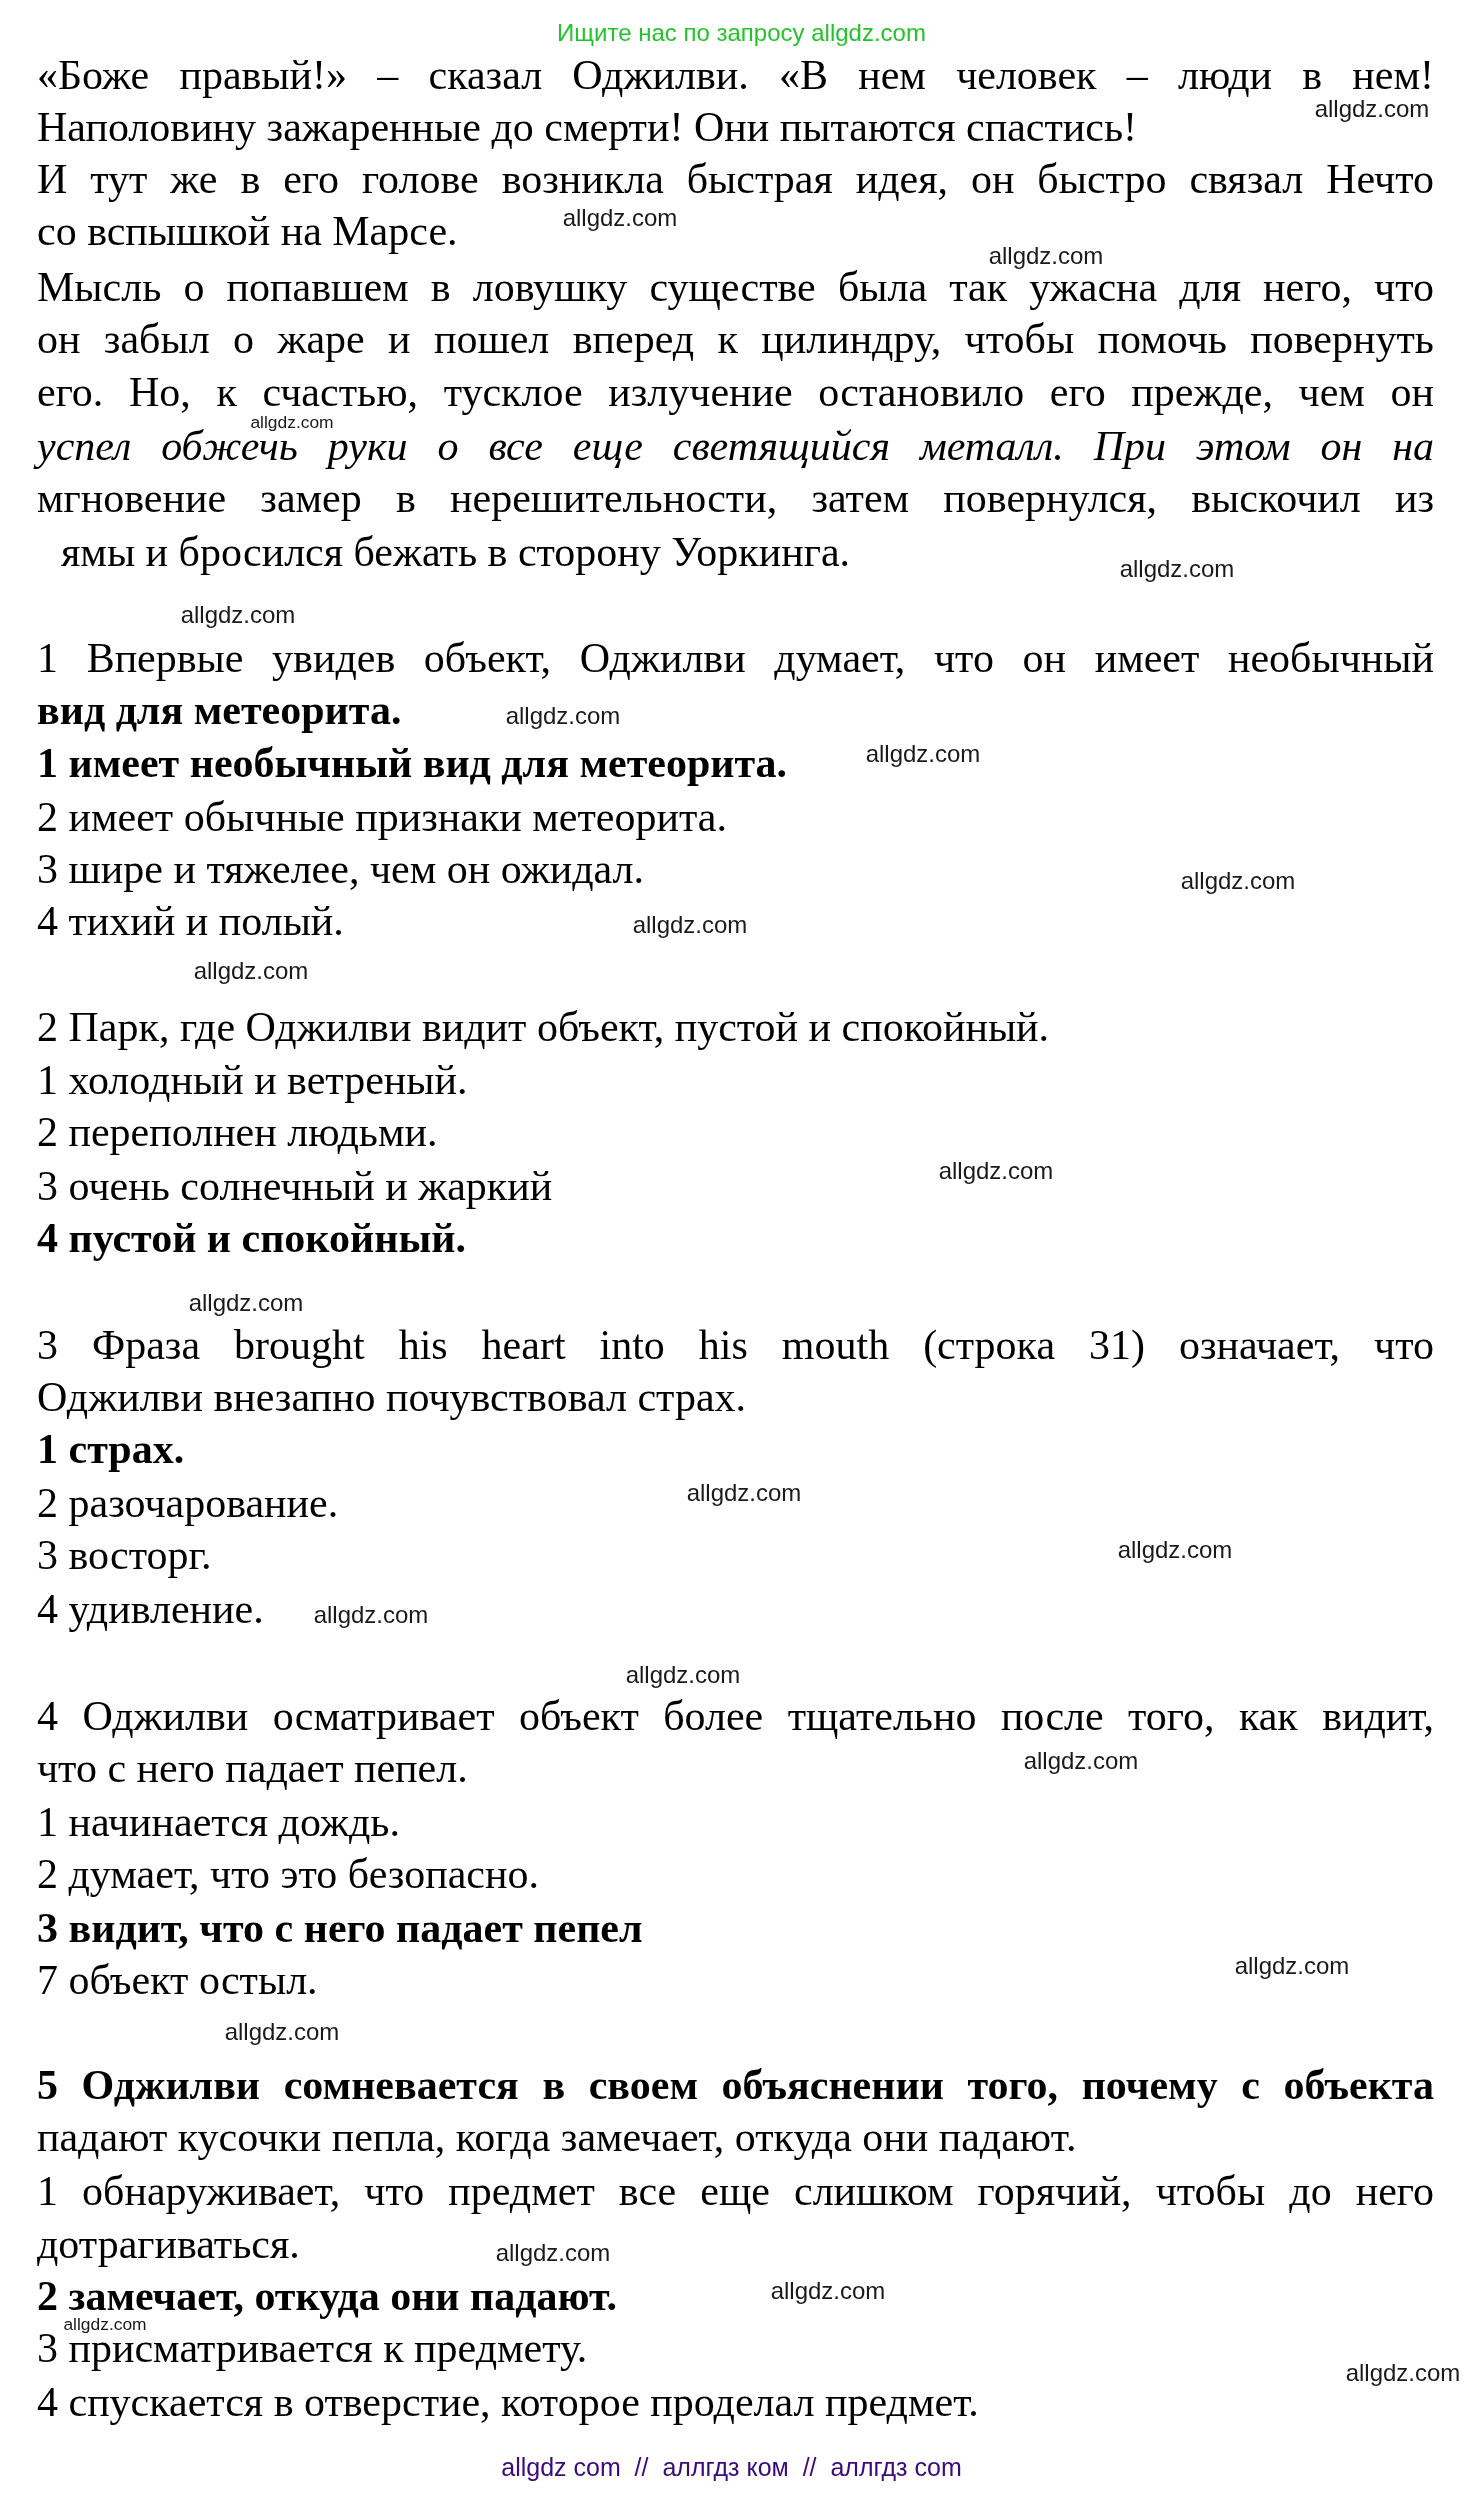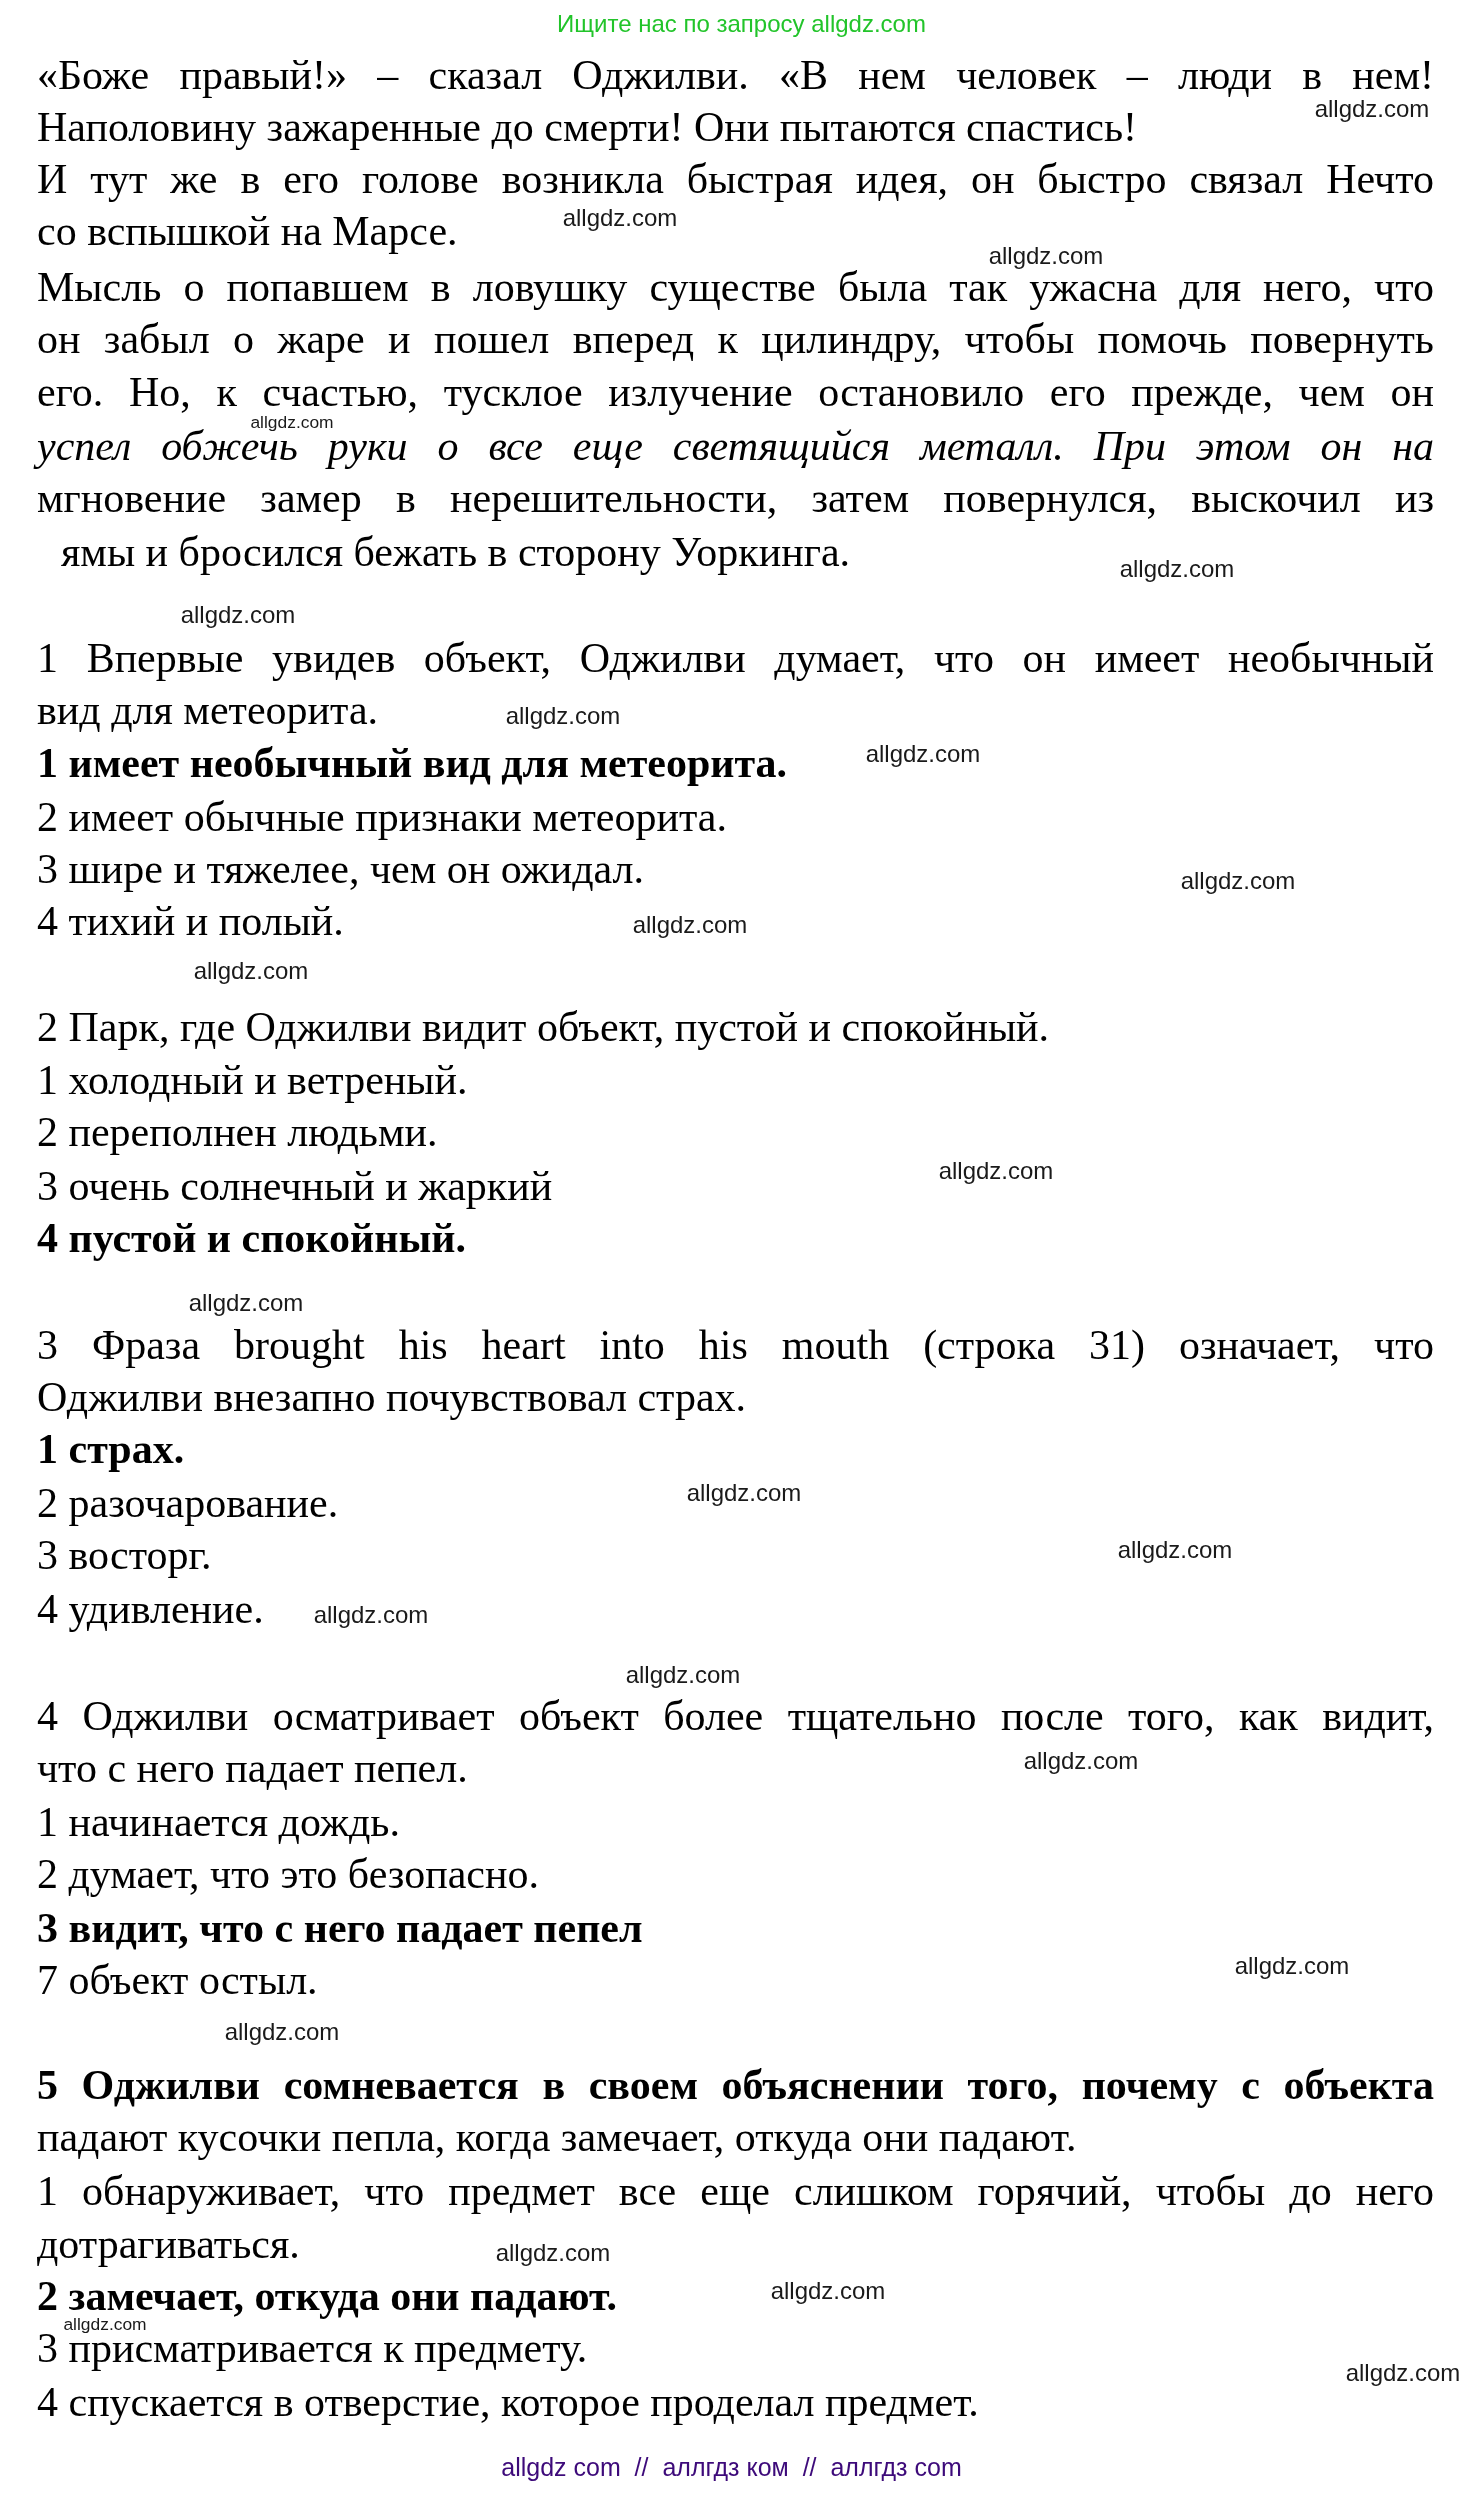--- a/index.html
+++ b/index.html
@@ -1,17 +1,17 @@
 <!DOCTYPE html>
 <html style="font-size:12.7px"><head>
 <meta charset="utf-8">
 <style>
   html, body { margin:0; padding:0; background:#ffffff; }
   body { width:1483px; height:2500px; position:relative; overflow:hidden; }
-  .hdr { position:absolute; left:0; width:1483px; top:10px; text-align:center;
+  .hdr { position:absolute; left:0; width:1483px; top:19px; text-align:center;
          font-family:"Liberation Sans", sans-serif; font-size:24px; color:#22c42a; line-height:27px; }
   .ftr { position:absolute; left:0; width:1463px; top:2451px; text-align:center;
          font-family:"Liberation Sans", sans-serif; font-size:25px; color:#3d0a7a; line-height:32px; white-space:pre; }
   .ln { position:absolute; left:37px; width:1397px; height:52px; line-height:52px;
         font-family:"Liberation Serif", serif; font-size:42px; color:#000; white-space:nowrap; margin-top:-26px; }
   .ln.j { text-align:justify; text-align-last:justify; }
   .ln.b { font-weight:bold; }
   .wm { position:absolute; font-family:"Liberation Sans", sans-serif; font-size:24px; color:#1a1a1a;
         line-height:27px; white-space:nowrap; transform:translate(-50%,-50%); }
   .wm.s { font-size:17.4px; }
@@ -26,21 +26,21 @@
     <div class="ln" style="top: 127px;">Наполовину зажаренные до смерти! Они пытаются спастись!</div>
     <div class="ln j" style="top: 179px;">И тут же в его голове возникла быстрая идея, он быстро связал Нечто</div>
     <div class="ln" style="top: 231px;">со вспышкой на Марсе.</div>
     <div class="ln j" style="top: 287px;">Мысль о попавшем в ловушку существе была так ужасна для него, что</div>
     <div class="ln j" style="top: 339px;">он забыл о жаре и пошел вперед к цилиндру, чтобы помочь повернуть</div>
     <div class="ln j" style="top: 392px;">его. Но, к счастью, тусклое излучение остановило его прежде, чем он</div>
     <div class="ln j" style="top: 446px; font-style: italic;">успел обжечь руки о все еще светящийся металл. При этом он на</div>
     <div class="ln j" style="top: 498px;">мгновение замер в нерешительности, затем повернулся, выскочил из</div>
     <div class="ln" style="top: 552px; margin-left: 24px;">ямы и бросился бежать в сторону Уоркинга.</div>
     <div class="ln j" style="top: 658px;">1 Впервые увидев объект, Оджилви думает, что он имеет необычный</div>
-    <div class="ln" style="top: 710px;">вид для метеорита.</div>
+    <div class="ln" style="top: 710px; font-weight: bold;">вид для метеорита.</div>
     <div class="ln b" style="top: 763px;">1 имеет необычный вид для метеорита.</div>
     <div class="ln" style="top: 817px;">2 имеет обычные признаки метеорита.</div>
     <div class="ln" style="top: 869px;">3 шире и тяжелее, чем он ожидал.</div>
     <div class="ln" style="top: 921px;">4 тихий и полый.</div>
     <div class="ln" style="top: 1027px;">2 Парк, где Оджилви видит объект, пустой и спокойный.</div>
     <div class="ln" style="top: 1080px;">1 холодный и ветреный.</div>
     <div class="ln" style="top: 1132px;">2 переполнен людьми.</div>
     <div class="ln" style="top: 1186px;">3 очень солнечный и жаркий</div>
     <div class="ln b" style="top: 1238px;">4 пустой и спокойный.</div>
     <div class="ln j" style="top: 1345px;">3 Фраза brought his heart into his mouth (строка 31) означает, что</div>

